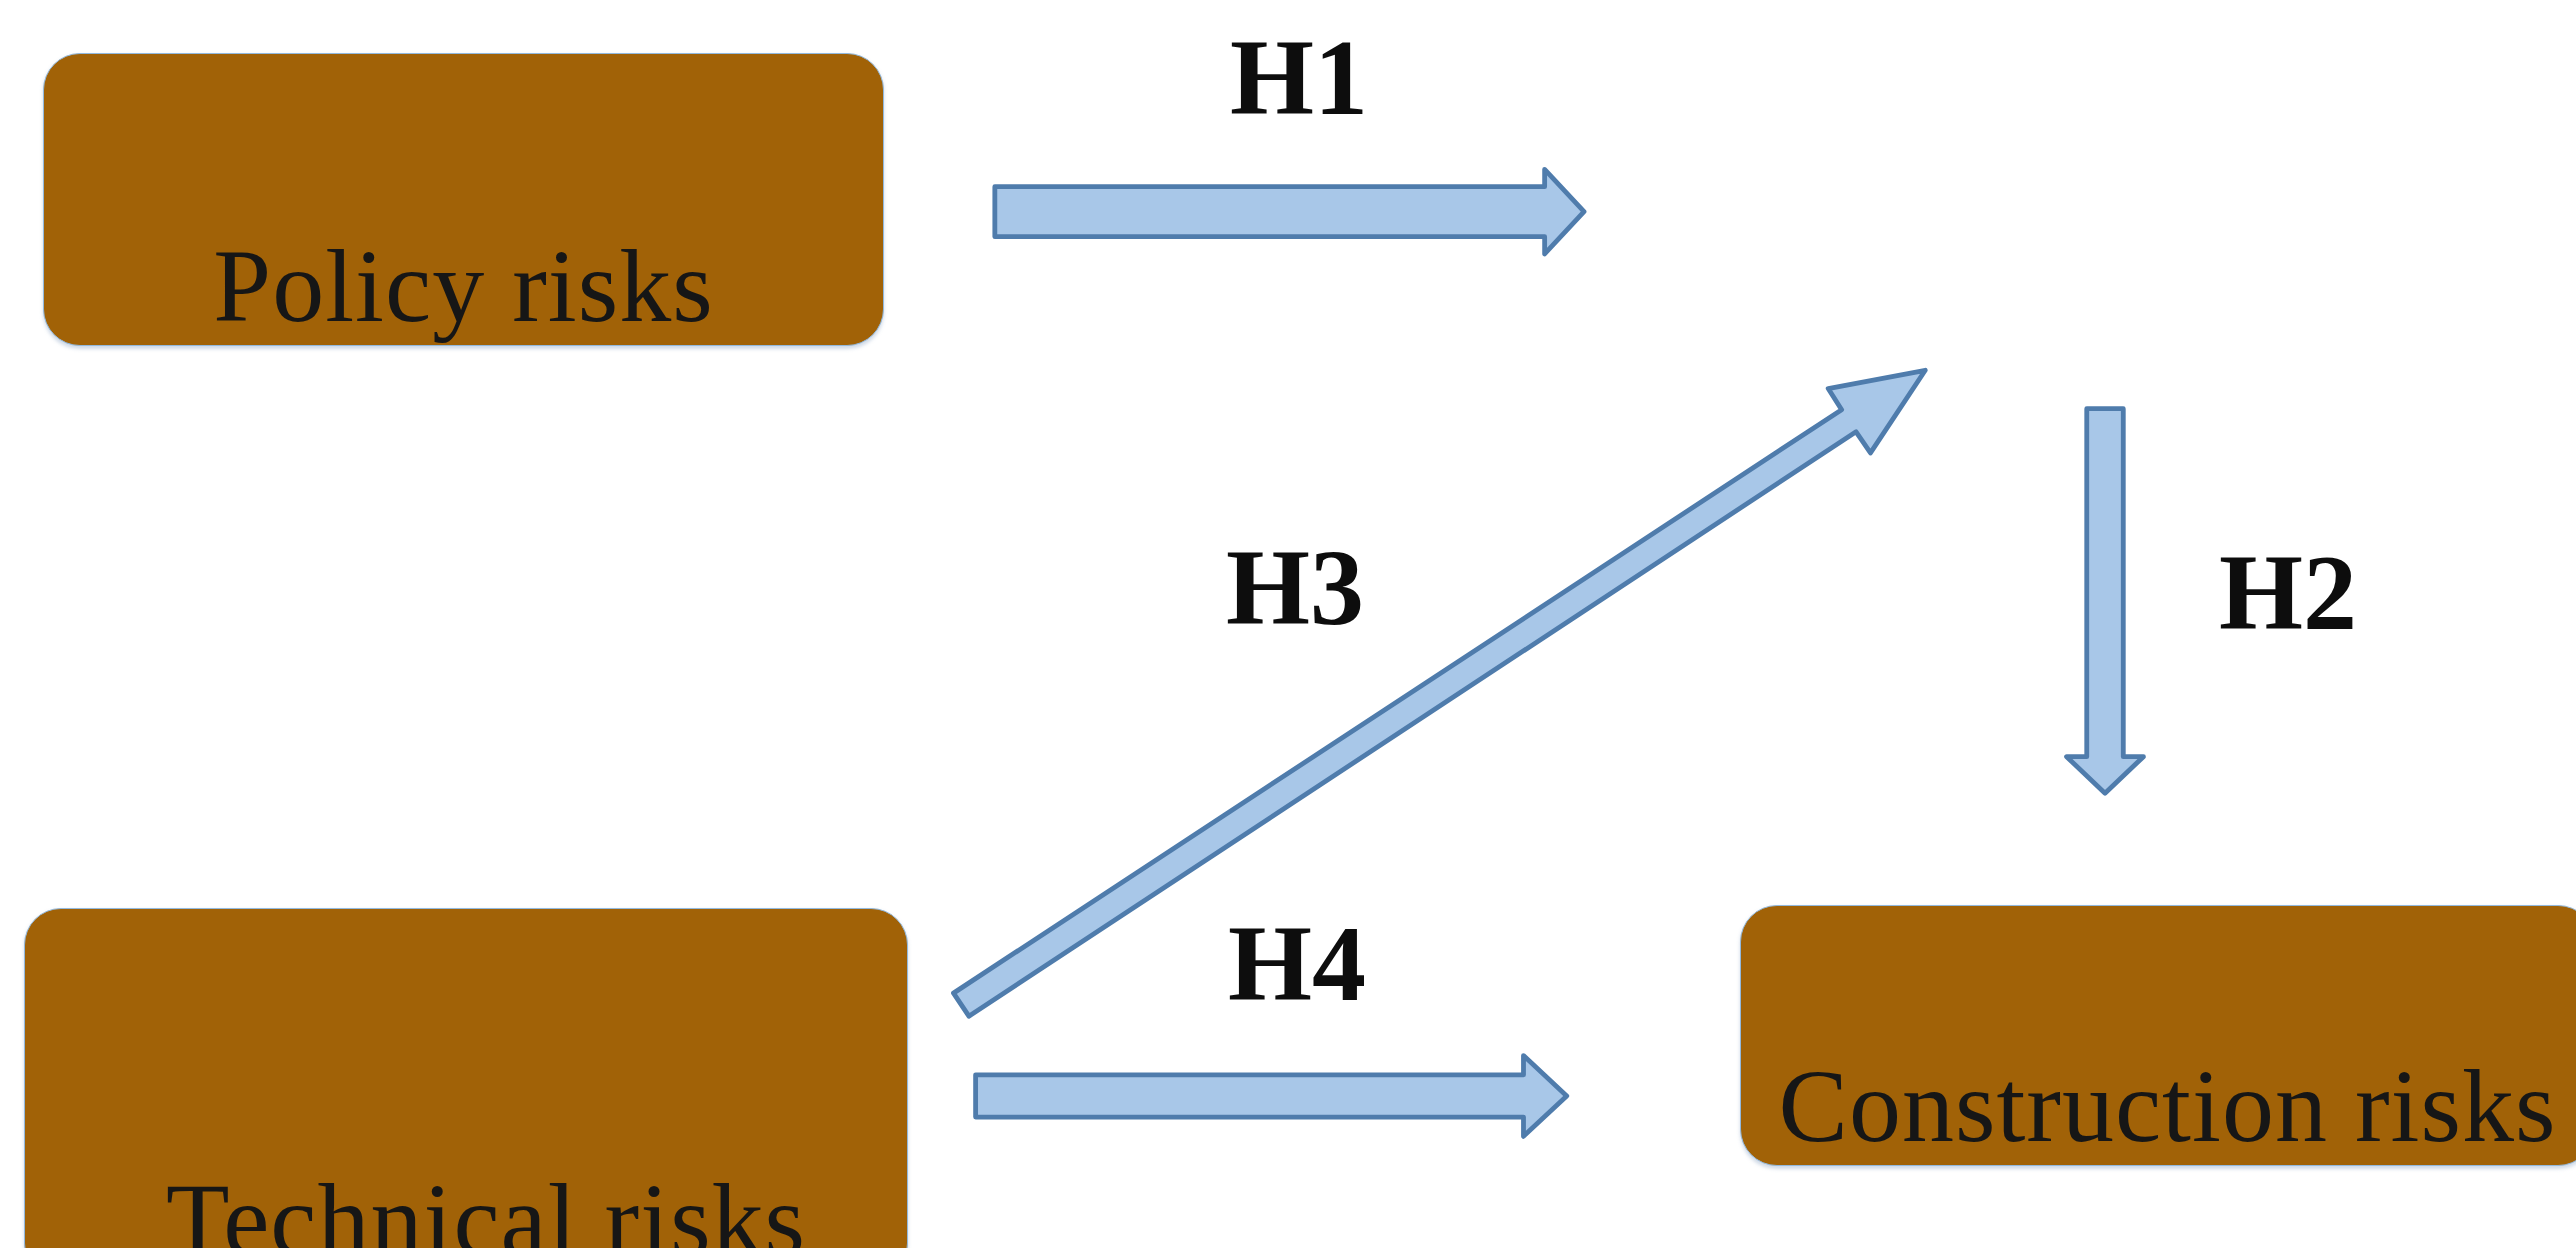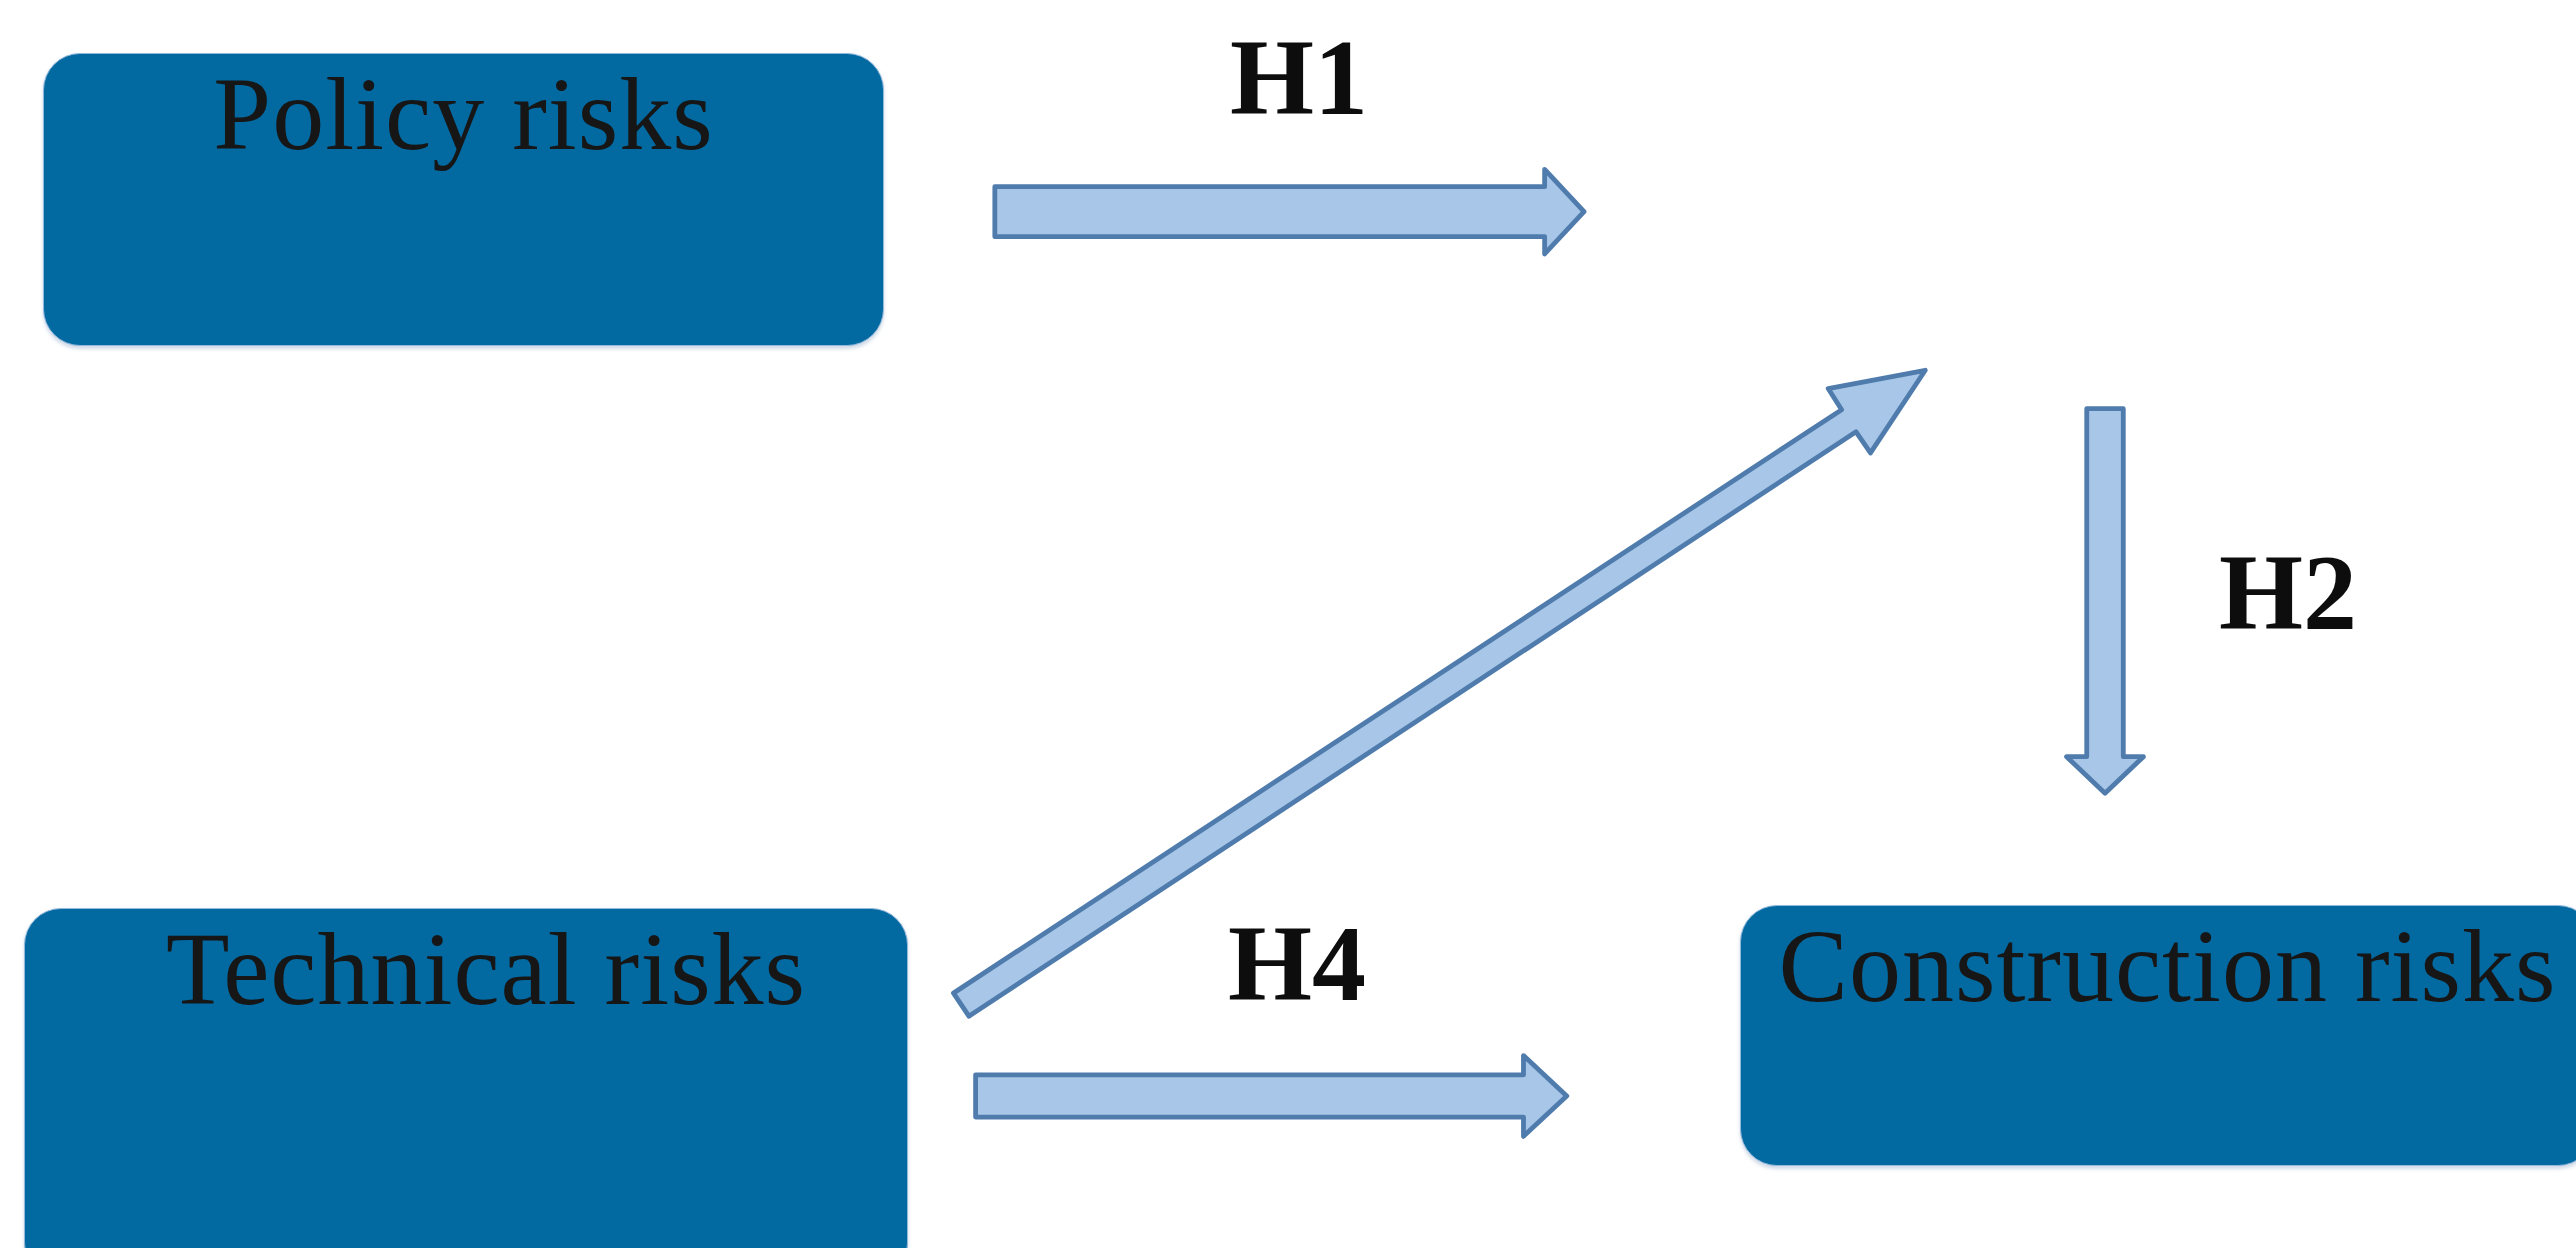--- a/index.html
+++ b/index.html
@@ -10,25 +10,25 @@
   .canvas {
     position: relative;
     width: 2576px;
     height: 1249px;
     background: #ffffff;
     overflow: hidden;
     font-family: "Liberation Serif", "DejaVu Serif", serif;
   }
   .node {
     position: absolute;
-    background: #0369a1;
+    background: #a16207;
     border: 1.9px solid #93B9DD;
     border-radius: 37px;
     display: flex;
-    align-items: flex-start;
+    align-items: flex-end;
     justify-content: center;
     box-sizing: border-box;
     box-shadow: 0 2.9px 3.8px rgba(120,150,185,0.35);
   }
   .node span {
     font-size: 104px;
     color: #161616;
     letter-spacing: 1px;
     white-space: nowrap;
   }
@@ -83,16 +83,17 @@
 
     <polygon points="2171,425 2209,425 2209,787 2230,787 2190,825 2150,787 2171,787"></polygon>
 
     <polygon points="992,1033 1916,426 1902,404 2003,385 1946,471 1931,449 1008,1057"></polygon>
 
     <polygon points="1015,1118 1585,1118 1585,1098 1630,1140 1585,1182 1585,1162 1015,1162"></polygon>
   </svg>
 
   <div class="hlabel hlabel-h1">H1</div>
   <div class="hlabel hlabel-h2">H2</div>
+  <div class="hlabel hlabel-h3">H3</div>
   <div class="hlabel hlabel-h4">H4</div>
 
 </div>
 
 
 </body></html>

